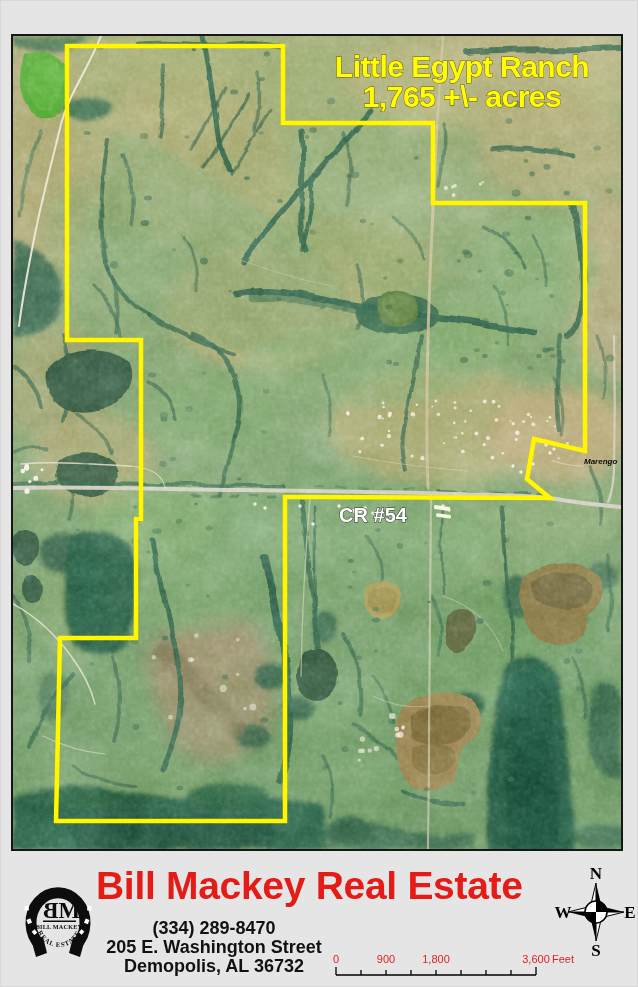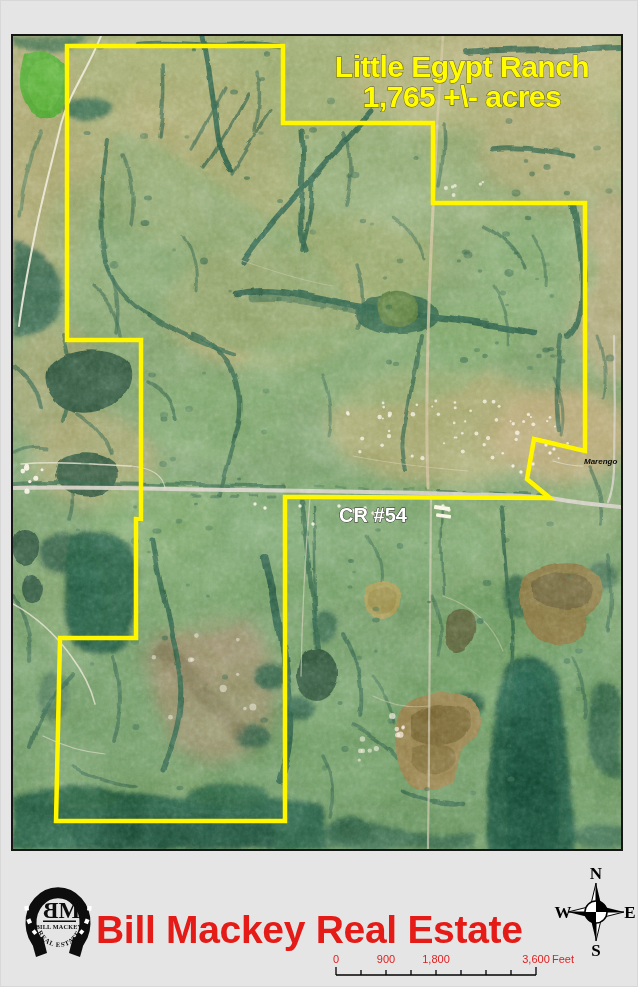--- a/index.html
+++ b/index.html
@@ -1,18 +1,18 @@
 <!DOCTYPE html>
 <html><head><meta charset="utf-8">
 <style>
 html,body{margin:0;padding:0;background:#fff;}
 .page{position:relative;width:638px;height:987px;background:#e5e5e5;font-family:"Liberation Sans",sans-serif;overflow:hidden;box-sizing:border-box;border:1px solid #d8d8d8;}
 .map{position:absolute;left:10px;top:33px;width:612px;height:817px;border:2px solid #1a1a1a;box-sizing:border-box;background:#7a986a;filter:saturate(1.12) contrast(1.04);}
 .map svg{display:block;}
-.bmtitle{position:absolute;left:95px;top:865px;color:#e41b17;font-weight:bold;font-size:39px;letter-spacing:-0.3px;white-space:nowrap;line-height:39px;margin-top:44px;}
+.bmtitle{position:absolute;left:95px;top:865px;color:#e41b17;font-weight:bold;font-size:39px;letter-spacing:-0.3px;white-space:nowrap;line-height:39px;}
 .contact{position:absolute;left:83px;top:918px;width:260px;text-align:center;font-weight:bold;font-size:18px;line-height:19px;color:#111;}
 .logo{position:absolute;left:14px;top:872px;}
 .compass{position:absolute;left:552px;top:856px;}
 .scalebar{position:absolute;left:315px;top:948px;}
 </style></head>
 <body>
 <div class="page">
   <div class="map">
   <svg id="mapsvg" width="608" height="813" viewBox="0 0 608 813">
     <defs>
@@ -505,20 +505,21 @@
 
     <path d="M54,10 L270,10 L270,87 L420,87 L420,167 L572,167 L572,415 L521,403 L514,443 L537,462 L272,461 L272,785 L43,785 L47,602 L123,602 L123,483 L128,483 L128,304 L54,304 Z" fill="none" stroke="#fff000" stroke-width="4.5" stroke-linejoin="miter"></path>
     <text x="449" y="41" font-family="Liberation Sans, sans-serif" font-size="30" letter-spacing="-0.5" font-weight="bold" fill="#fff600" text-anchor="middle" style="paint-order:stroke" stroke="#44400e" stroke-width="1" stroke-opacity="0.75">Little Egypt Ranch</text>
     <text x="449" y="71" font-family="Liberation Sans, sans-serif" font-size="30" letter-spacing="-0.5" font-weight="bold" fill="#fff600" text-anchor="middle" style="paint-order:stroke" stroke="#44400e" stroke-width="1" stroke-opacity="0.75">1,765 +\- acres</text>
     <text x="360" y="486" font-family="Liberation Sans, sans-serif" font-size="20" font-weight="bold" fill="#ffffff" text-anchor="middle" style="paint-order:stroke" stroke="#333" stroke-width="1">CR #54</text>
     <text x="571" y="428" font-family="Liberation Sans, sans-serif" font-size="8" font-weight="bold" font-style="italic" fill="#101010">Marengo</text>
   </svg>
   </div>
 
   <div class="bmtitle">Bill Mackey Real Estate</div>
+  <div class="contact">(334) 289-8470<br>205 E. Washington Street<br>Demopolis, AL 36732</div>
 
   <div class="logo"><svg width="90" height="95" viewBox="0 0 90 95">
     <path d="M25,72 A27,30 0 1 1 61,72" fill="none" stroke="#0d0d0d" stroke-width="11" stroke-linecap="butt"></path>
     <path d="M16,66 L28,64 L32,80 L21,84 Z" fill="#0d0d0d"></path>
     <path d="M70,66 L58,64 L54,80 L65,84 Z" fill="#0d0d0d"></path>
     <g fill="#fff">
       <rect x="9.5" y="33" width="4.2" height="4.6" transform="rotate(-8 11.5 35)"></rect>
       <rect x="12" y="46" width="4.2" height="4.6" transform="rotate(-22 14 48)"></rect>
       <rect x="17.5" y="57" width="3.8" height="4.2" transform="rotate(-38 19.5 59)"></rect>
       <rect x="72.3" y="33" width="4.2" height="4.6" transform="rotate(8 74.3 35)"></rect>

